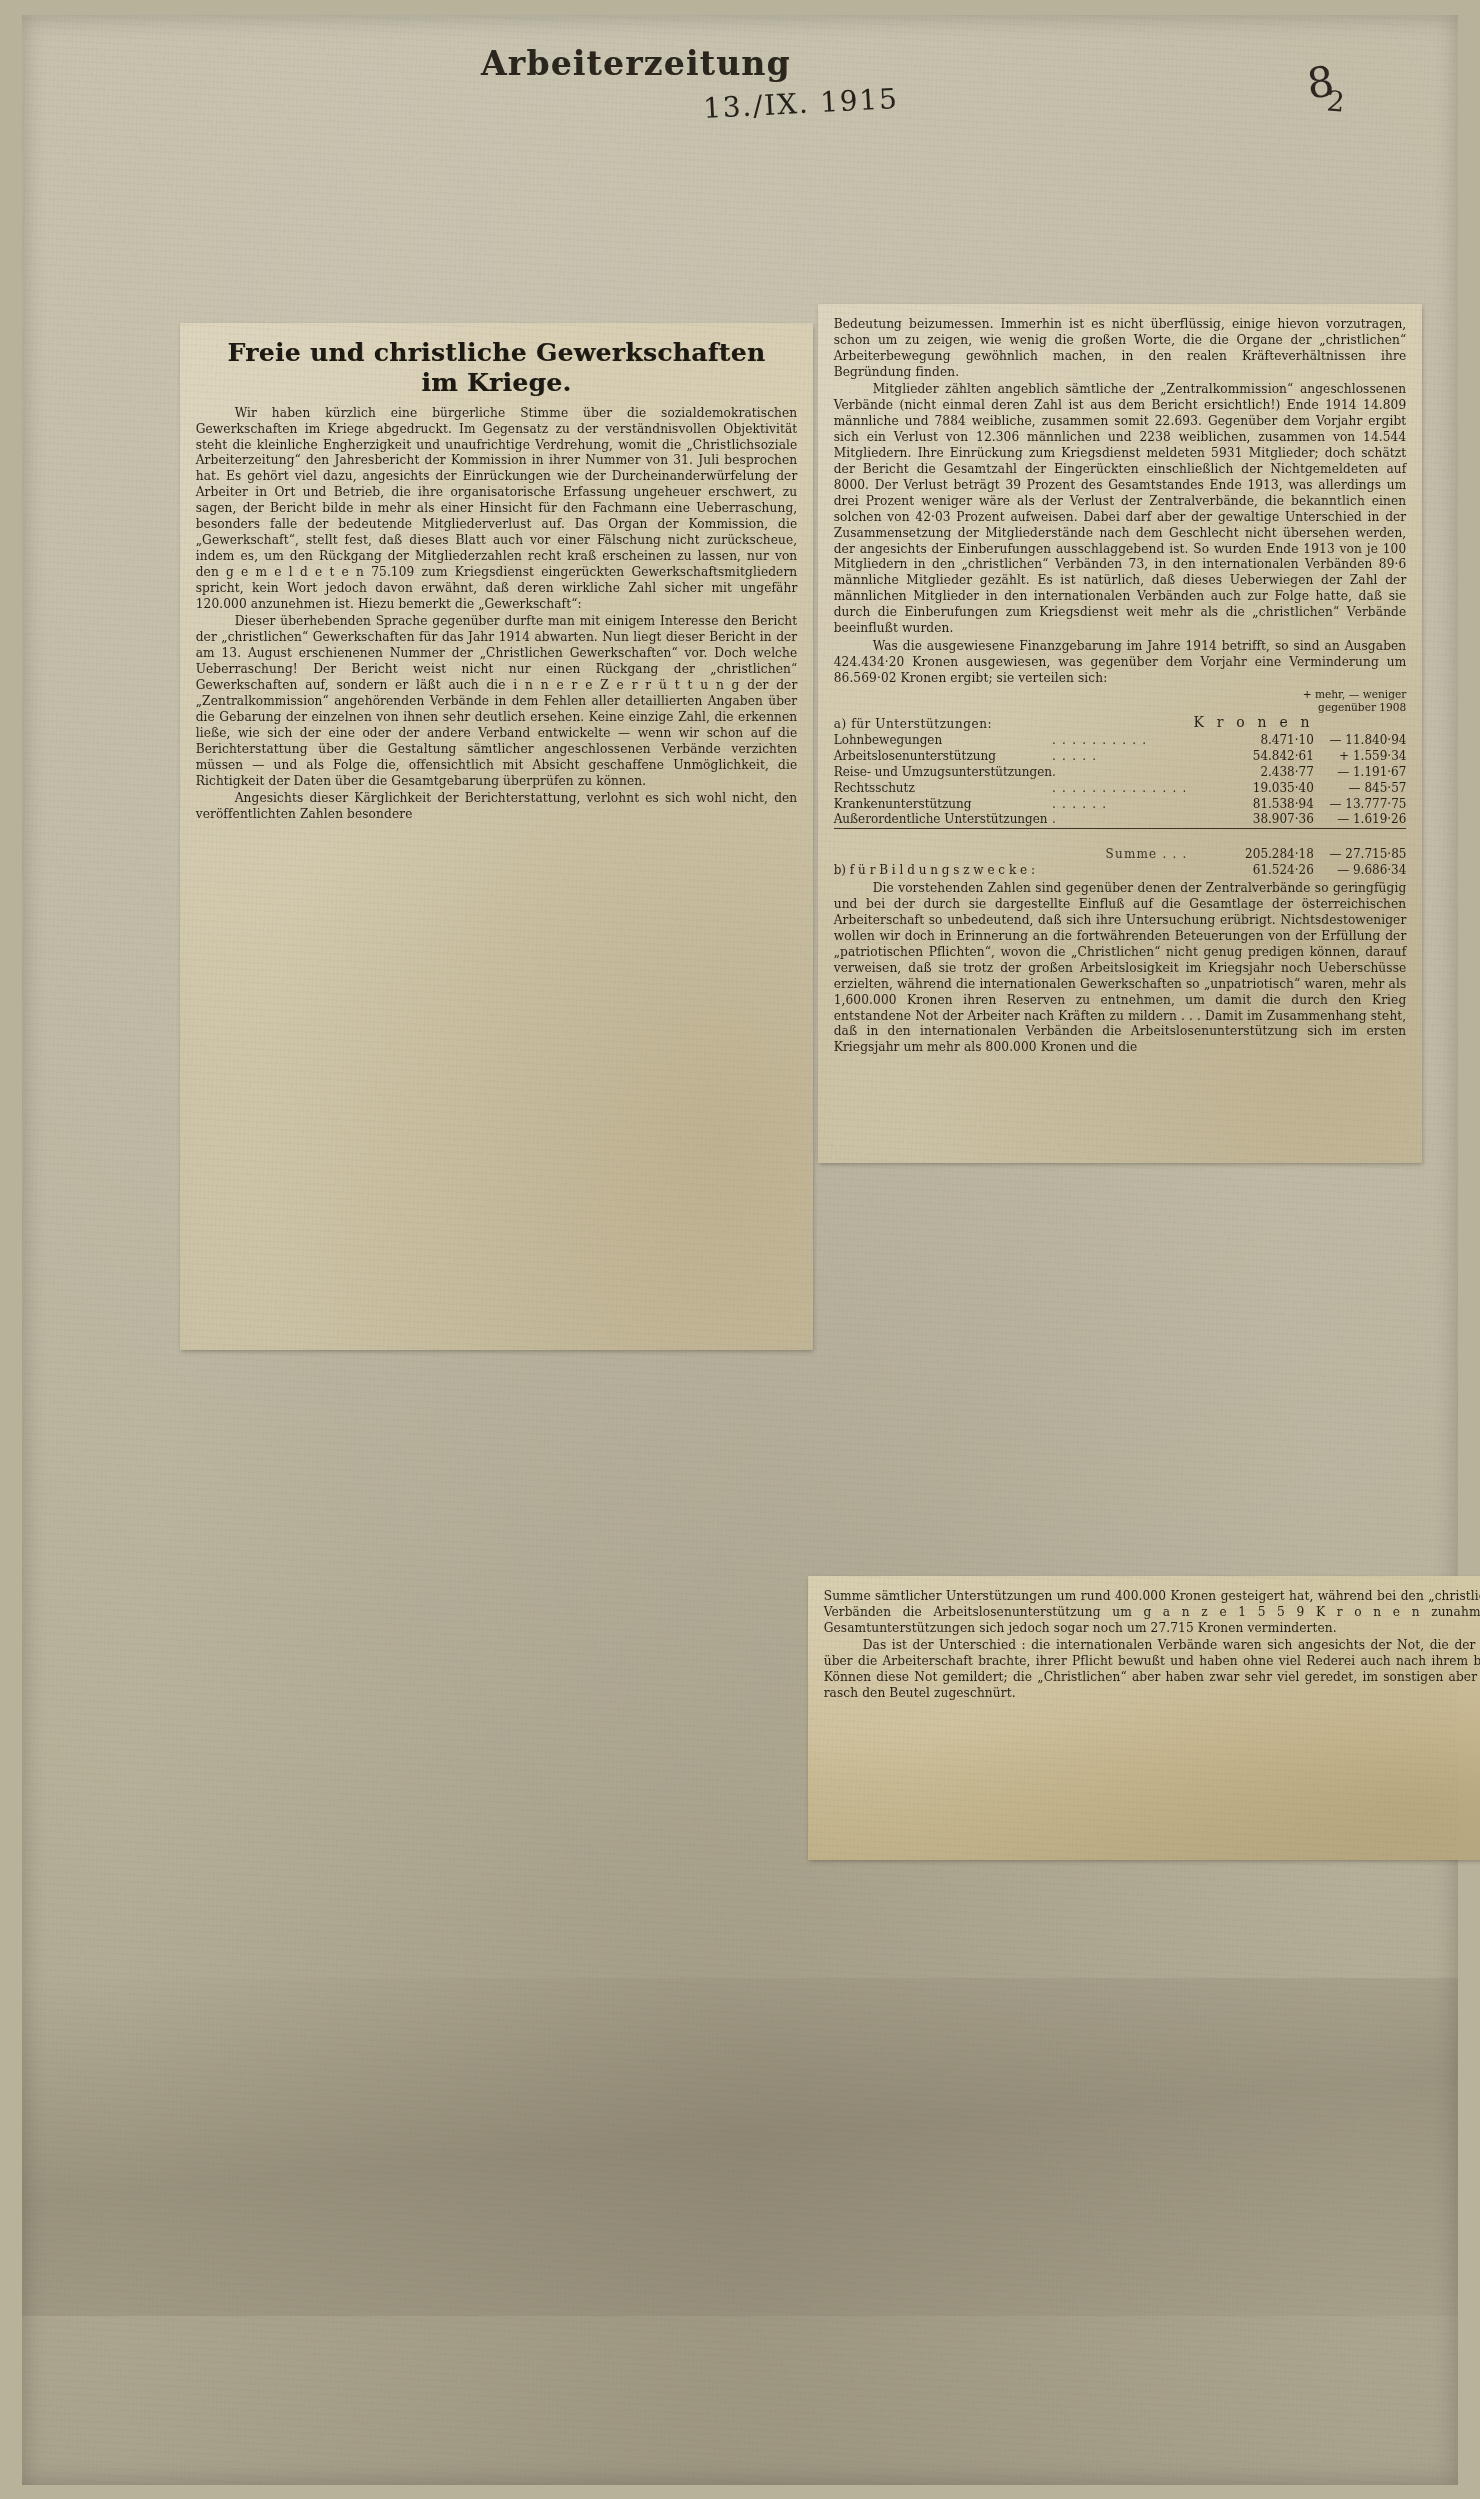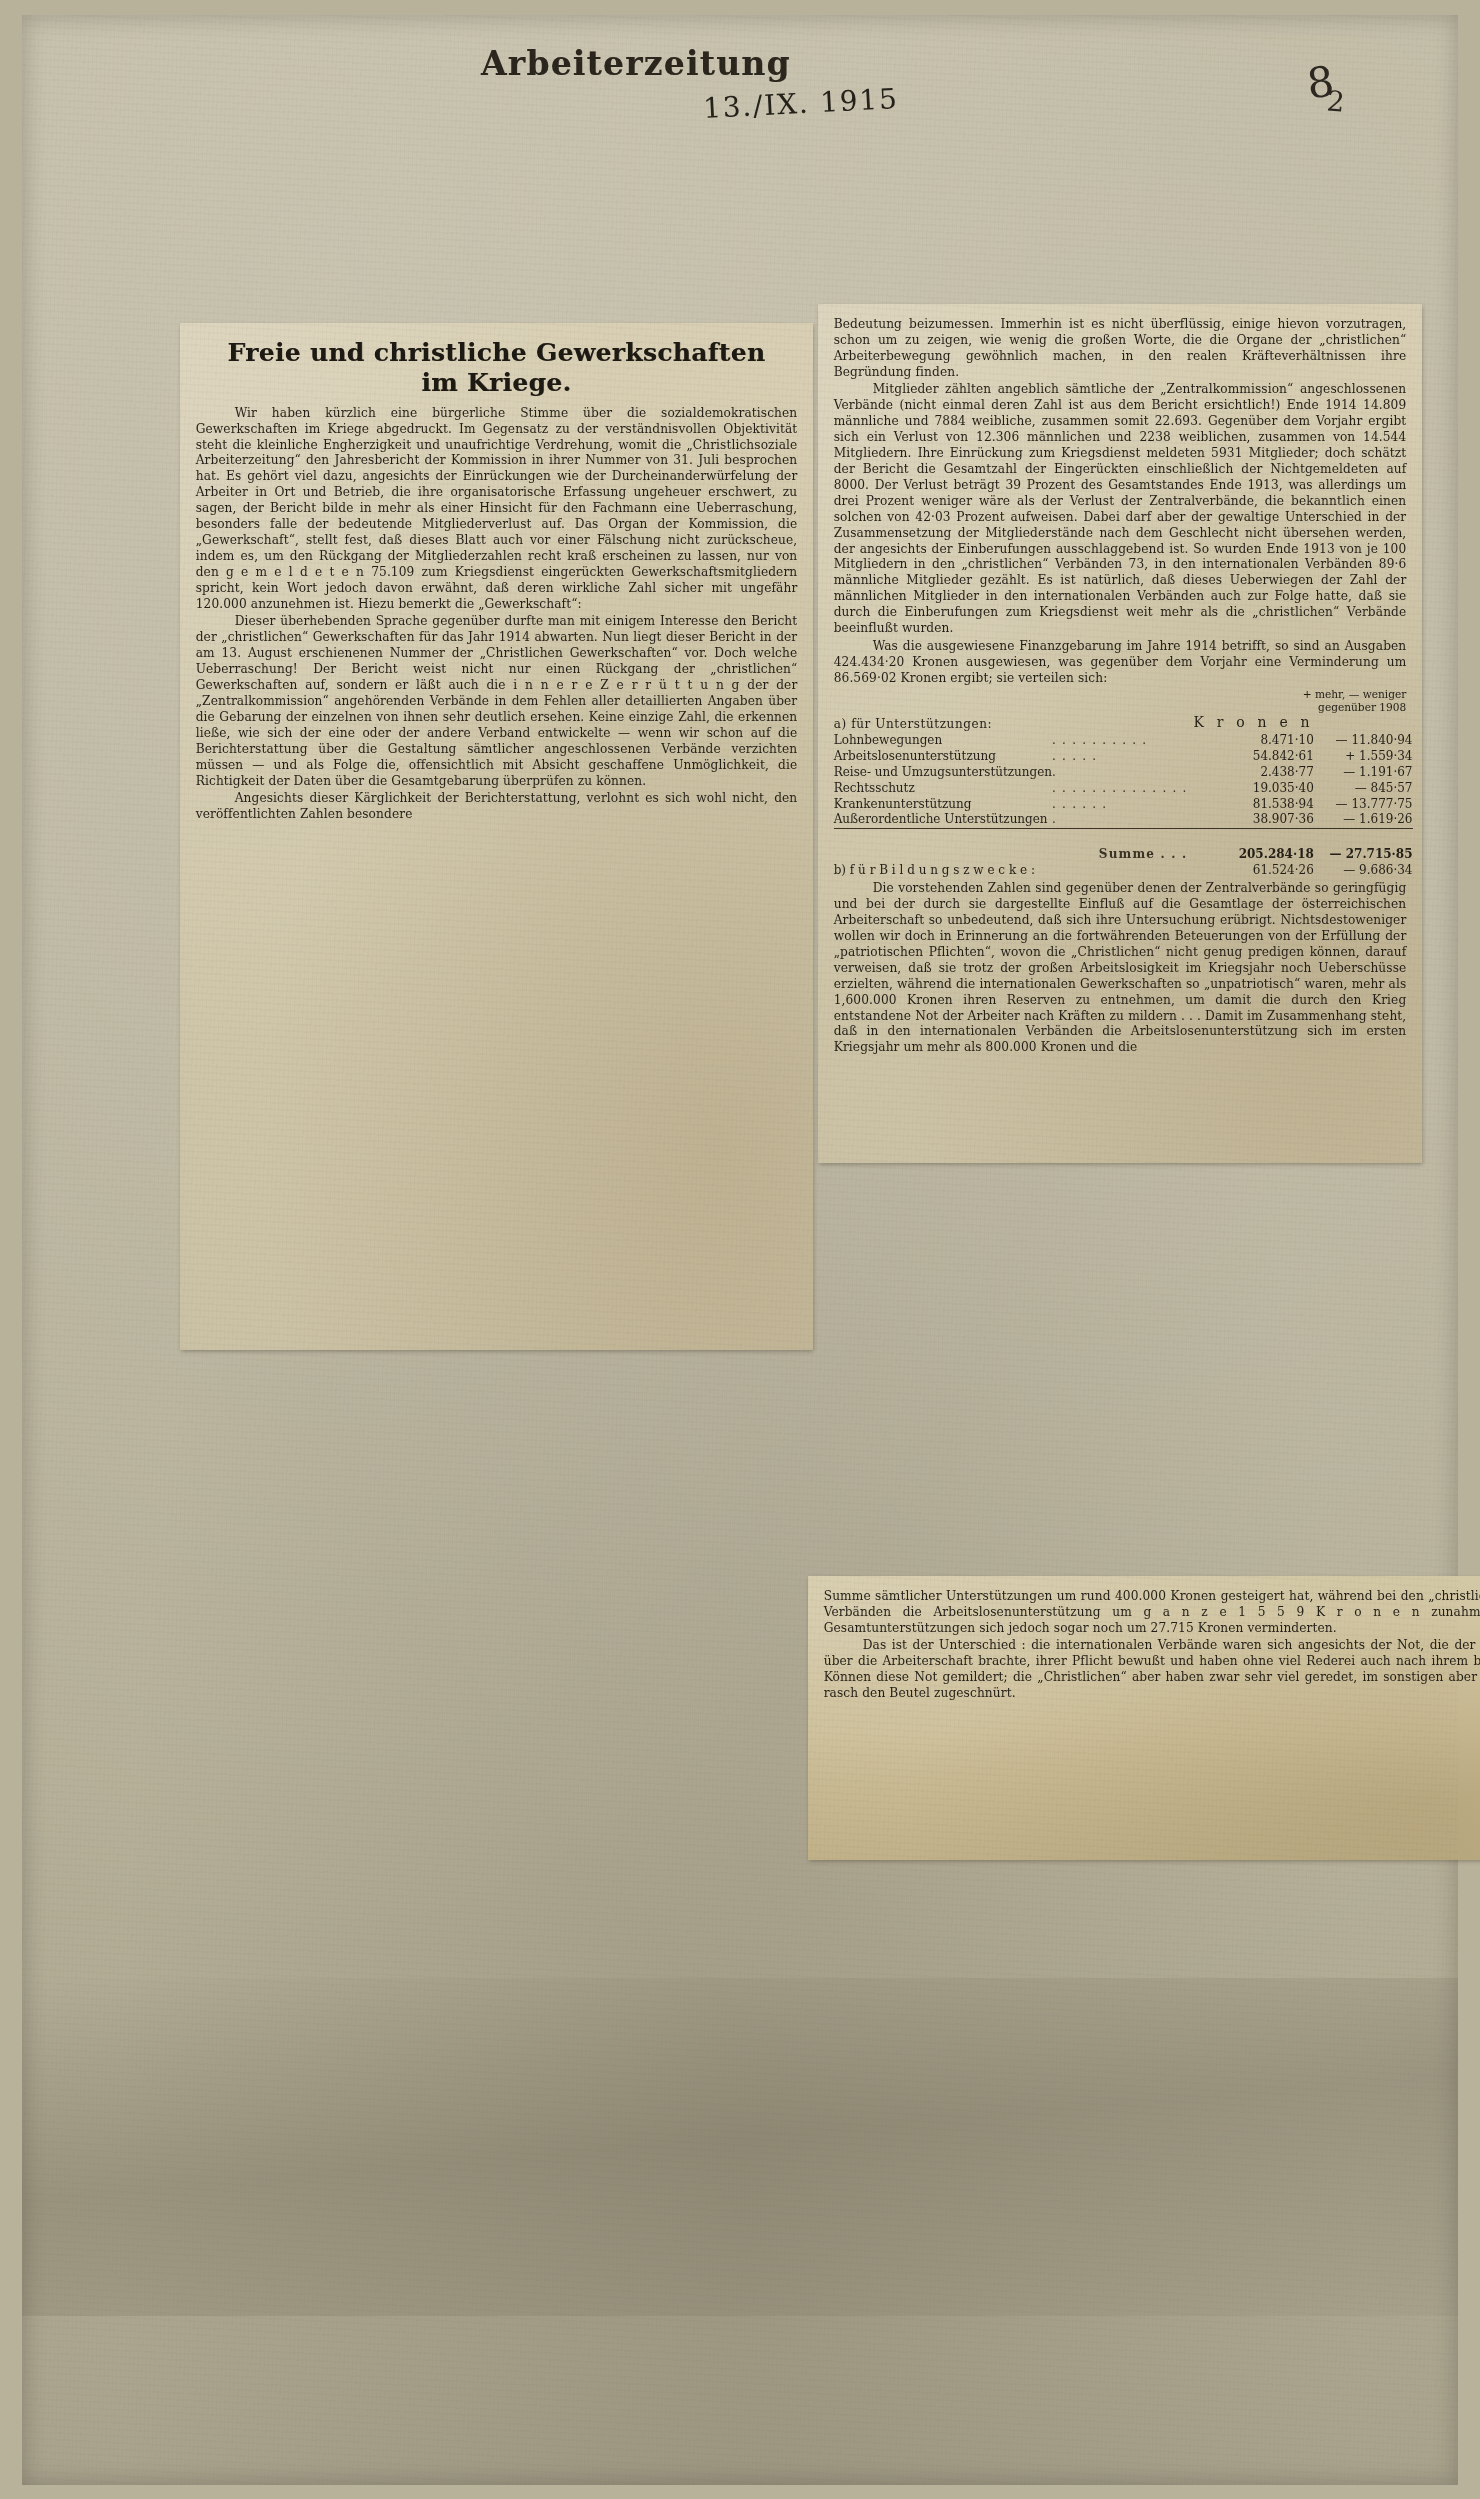--- a/index.html
+++ b/index.html
@@ -159,21 +159,21 @@
   .fin-table td.dots {
     width: 100%;
     overflow: hidden;
     white-space: nowrap;
     letter-spacing: 1.2px;
     color: #3a3326;
   }
   .fin-table td.v1 { text-align: right; white-space: nowrap; padding-left: 6px; }
   .fin-table td.v2 { text-align: right; white-space: nowrap; padding-left: 15.7px; }
   .kronen-hdr { text-align: center; letter-spacing: 4.2px; font-size: 14px; }
-  .sumline td { border-top: 0.8px solid #3a3326; padding-top: 18px; font-weight: bold; }
+  .sumline td { border-top: 0.8px solid #3a3326; padding-top: 18px; }
   .sec-lbl { font-weight: normal; letter-spacing: 0.6px; margin-left: 20px; }
 </style>
 </head>
 <body>
 
 <div id="page">
   <div id="sheet">
     <div class="shadow-band"></div>
 
     <div class="masthead">Arbeiterzeitung</div>

